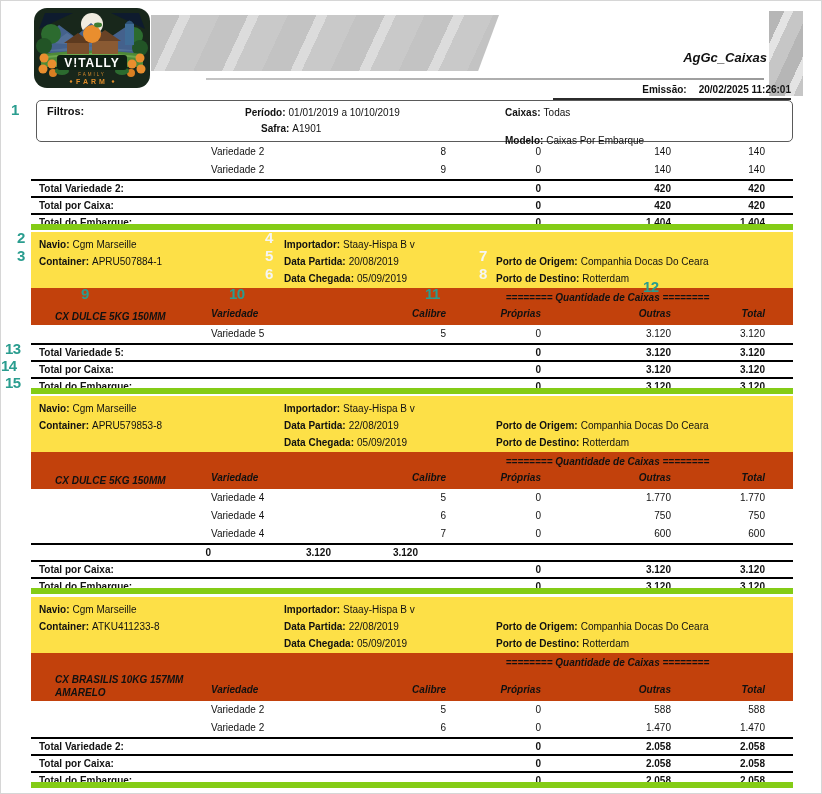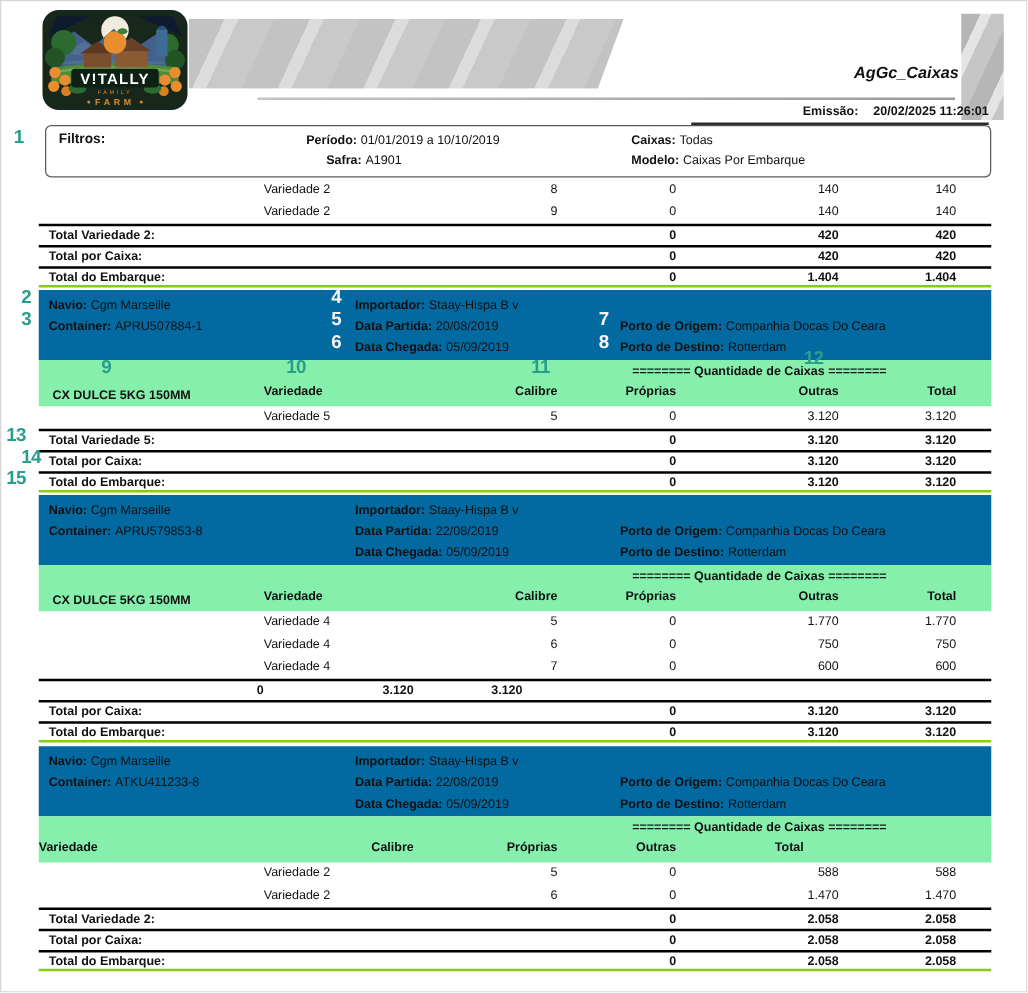--- a/index.html
+++ b/index.html
@@ -23,41 +23,41 @@
   .emission { position:absolute; right:32px; top:83px; width:238px; height:16px;
     border-bottom:2px solid #2b2b2b; font-size:10px; font-weight:bold;
     display:flex; justify-content:flex-end; gap:12px; align-items:flex-start; }
 
   .filters { position:absolute; left:35px; top:99px; width:757px; height:42px;
     border:1px solid #5a5a5a; border-radius:5px; font-size:10px; }
   .filters .f-title { position:absolute; left:10px; top:4px; font-weight:bold; font-size:11px;text-align:right; }
   .filters .f-l1 { position:absolute; left:208px; top:6px; }
   .filters .f-l2 { position:absolute; left:224px; top:22px; }
   .filters .f-r1 { position:absolute; left:468px; top:6px;text-align:center; }
-  .filters .f-r2 { position:absolute; left:468px; top:22px; }
+  .filters .f-r2 { position:absolute; left:468px; top:34px; }
   .lab { font-weight:bold; margin-right:3px; }
 
   
   .main { position:absolute; left:30px; top:142px; width:762px; }
   .grid { display:grid; grid-template-columns:180px 120px 115px 95px 130px 1fr; }
   .c { overflow:hidden; white-space:nowrap; }
   .num { text-align:right; }
   .last { padding-right:28px; }
-  .pl { padding-left:11px; }
+  .pl { padding-left:24px; }
   .b { font-weight:bold; }
   .row { height:18px; line-height:18px; font-size:10px; }
   .trow { height:17px; line-height:15px; font-size:10px; border-top:2px solid #000; }
   .trow .lbl { grid-column:1 / 4; padding-left:8px; font-weight:bold; }
-  .final { border-bottom:2px solid #84cc16; }
-
-  .ship { background:#0369a1; padding:4px 0 1px 0; display:grid;
+  .final { border-bottom:6px solid #84cc16; }
+
+  .ship { background:#fde047; padding:4px 0 1px 0; display:grid;
           grid-template-columns:245px 212px 1fr; font-size:10px; margin-top:2px; }
   .ship .line { height:17px; line-height:17px; padding-left:8px; white-space:nowrap; }
 
-  .thead { background:#86efac; padding:3px 0 2px 0; }
+  .thead { background:#c2410c; padding:3px 0 2px 0;font-style:italic; }
   .qtyrow { height:13px; line-height:13px; font-size:10px; }
   .qty { grid-column:4 / 7; text-align:center; font-weight:bold; padding-right:24px; }
   .hrow { font-size:10px; align-items:end; }
   .hrow .c { line-height:19px; }
   .hrow .prod { line-height:13px; white-space:normal; padding-top:4px; }
 
   
   .ann { position:absolute; font-size:15px; font-weight:bold; color:#2a9d8f;
          line-height:16px; letter-spacing:-0.5px; }
   .ann.light { color:#f5f5f5; }
@@ -320,20 +320,24 @@
           <div class="line"></div>
           <div class="line"><span class="lab">Porto de Origem:</span><span>Companhia Docas Do Ceara</span></div>
           <div class="line"><span class="lab">Porto de Destino:</span><span>Rotterdam</span></div>
         </div>
       </div>
       <div class="thead">
         <div class="grid qtyrow">
           <div class="c qty">======== Quantidade de Caixas ========</div>
         </div>
         <div class="grid hrow">
+          <div class="c pl b prod">
+            <div>CX BRASILIS 10KG 157MM</div>
+            <div>AMARELO</div>
+          </div>
           <div class="c b">Variedade</div>
           <div class="c num b">Calibre</div>
           <div class="c num b">Próprias</div>
           <div class="c num b">Outras</div>
           <div class="c num b last">Total</div>
         </div>
       </div>
       <div class="grid row">
         <div class="c pl"></div>
         <div class="c">Variedade 2</div>
@@ -377,15 +381,15 @@
   <span class="ann light" style="left:264px;top:229px;">4</span>
   <span class="ann light" style="left:264px;top:247px;">5</span>
   <span class="ann light" style="left:264px;top:265px;">6</span>
   <span class="ann light" style="left:478px;top:247px;">7</span>
   <span class="ann light" style="left:478px;top:265px;">8</span>
   <span class="ann" style="left:80px;top:285px;">9</span>
   <span class="ann" style="left:228px;top:285px;">10</span>
   <span class="ann" style="left:424px;top:285px;">11</span>
   <span class="ann" style="left:642px;top:278px;">12</span>
   <span class="ann" style="left:4px;top:340px;">13</span>
-  <span class="ann" style="left:16px;top:357px;">14</span>
+  <span class="ann" style="left:0;top:357px;">14</span>
   <span class="ann" style="left:4px;top:374px;">15</span>
 </div>
 
 </body></html>

